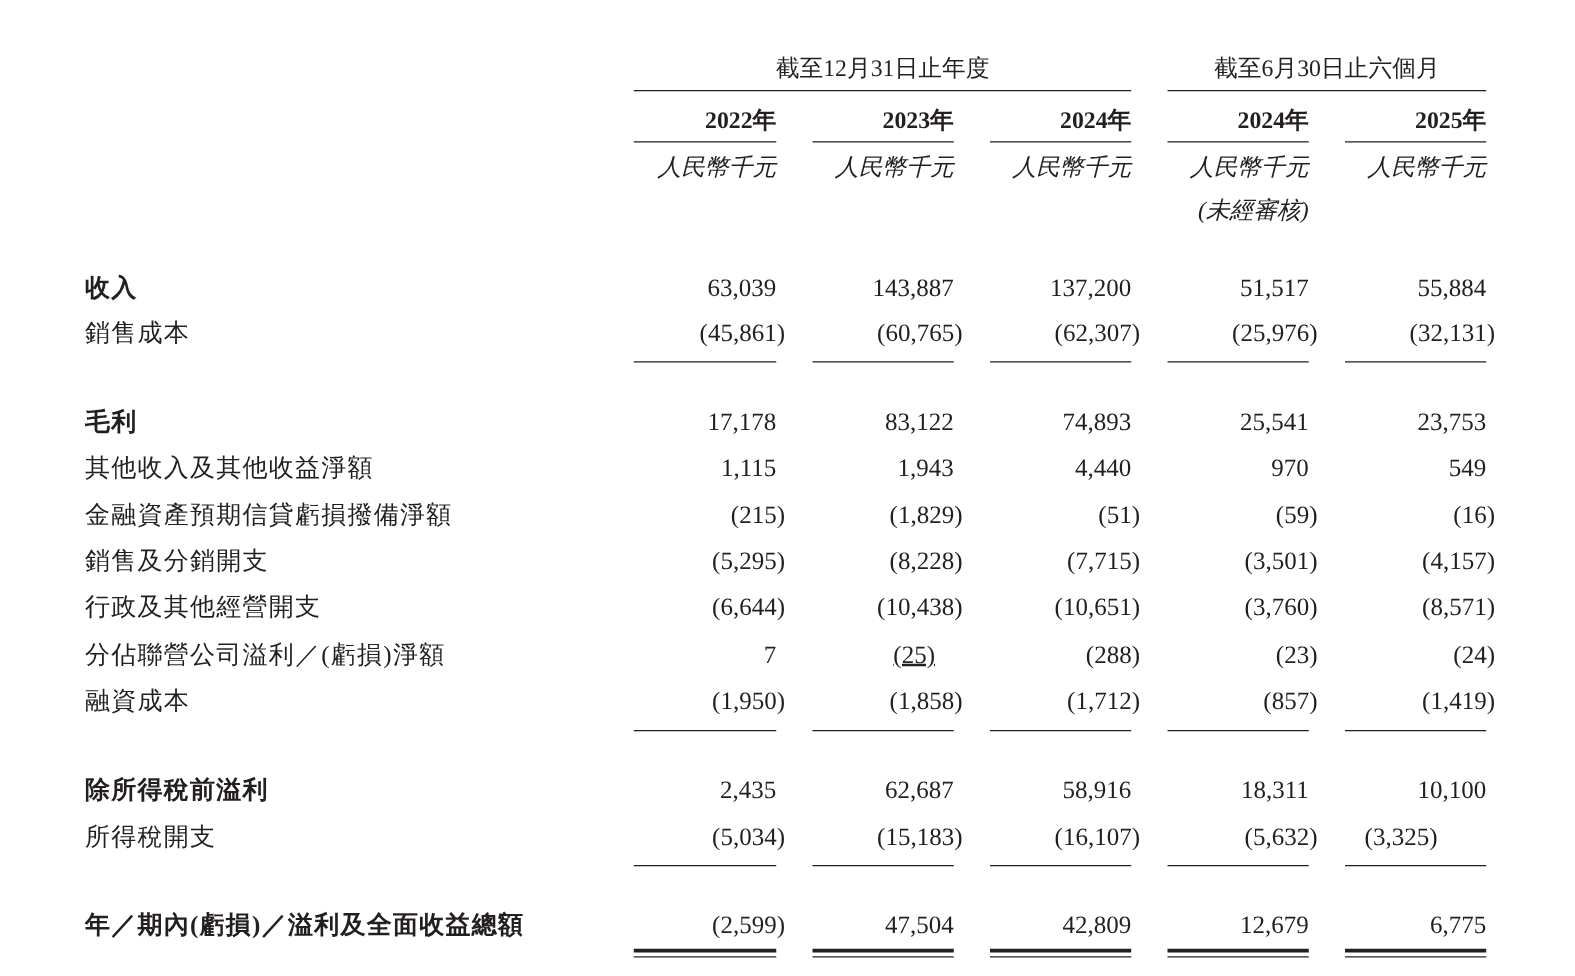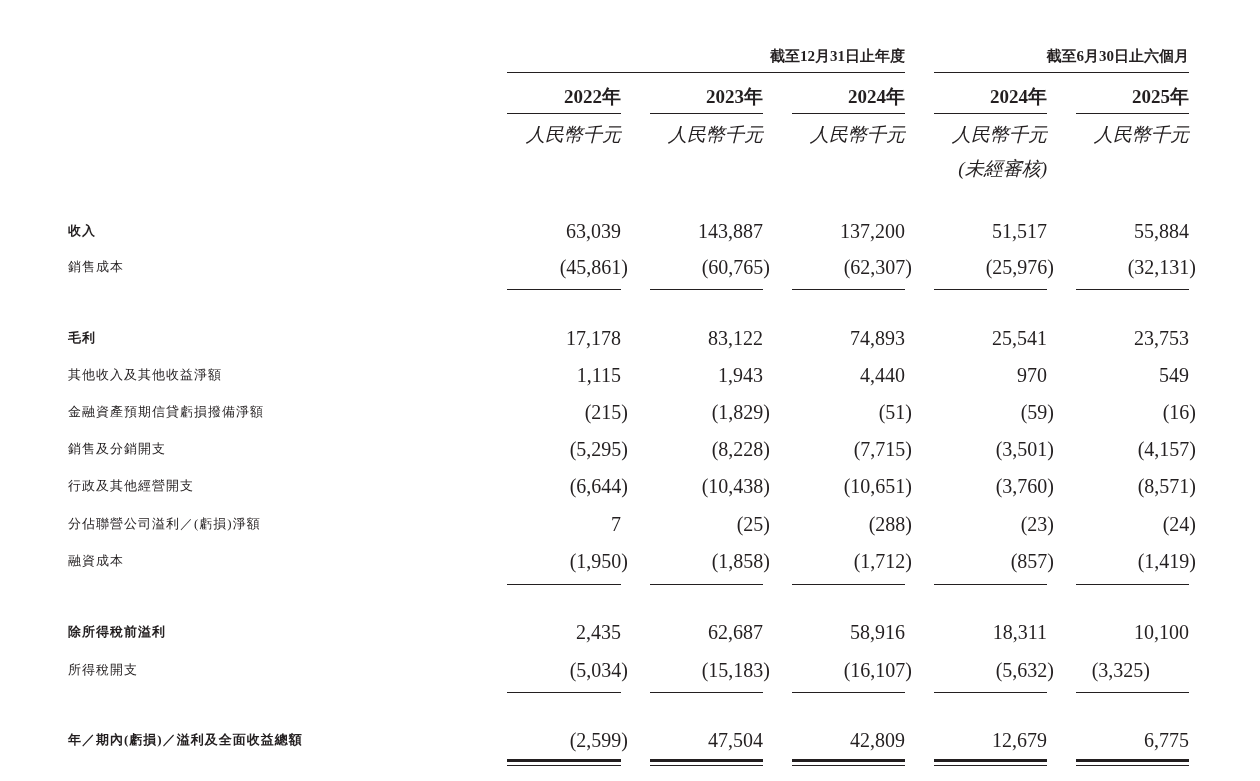--- a/index.html
+++ b/index.html
@@ -1,25 +1,25 @@
 <!DOCTYPE html>
 <html><head>
   <meta charset="utf-8">
   <style>
     html, body { margin: 0; padding: 0; background: #ffffff; }
     body { width: 1260px; height: 781px; position: relative; overflow: hidden;
            font-family: "Liberation Serif", "DejaVu Serif", serif; color: #231f20; }
     .abs { position: absolute; }
-    .grp-title { font-size: 15px; font-weight: bold; text-align: right; top: 44px; height: 24px; line-height: 24px; white-space: nowrap; }
+    .grp-title { font-size: 19px; font-weight: normal; text-align: center; top: 44px; height: 24px; line-height: 24px; white-space: nowrap; }
     .grp-line { height: 0; border-top: 1.5px solid #231f20; top: 72px; }
     .year { font-size: 19px; font-weight: bold; text-align: right; top: 85px; height: 24px; line-height: 24px; white-space: nowrap; }
     .year-line { height: 0; border-top: 1.5px solid #231f20; top: 113px; }
     .unit { font-size: 19px; font-style: italic; text-align: right; top: 123px; height: 24px; line-height: 24px; white-space: nowrap; }
     .unit2 { font-size: 19px; font-style: italic; text-align: right; top: 157px; height: 24px; line-height: 24px; white-space: nowrap; }
-    .row-label { left: 68px; font-size: 13px; height: 26px; line-height: 26px; white-space: nowrap; letter-spacing: 1px; font-family: Liberation Serif, serif; }
+    .row-label { left: 68px; font-size: 20px; height: 26px; line-height: 26px; white-space: nowrap; letter-spacing: 1px; font-family: Liberation Serif, serif; }
     .row-label.bold { font-weight: bold; }
     .cell { font-size: 20px; height: 26px; line-height: 26px; text-align: right; white-space: nowrap; }
     .cell .pr { display: inline-block; width: 7px; text-align: left; }
     .uline { height: 0; border-top: 1.5px solid #231f20; }
     .dline { height: 3px; border-top: 3px solid #231f20; border-bottom: 1.5px solid #231f20; }
   </style>
 </head>
 <body>
 
 <div id="sheet">
@@ -98,21 +98,21 @@
 
   <div class="abs row-label" style="top:473px;">行政及其他經營開支</div>
   <div class="abs cell" style="top:473px;left:507px;width:121px;">(6,644)</div>
   <div class="abs cell" style="top:473px;left:650px;width:120px;">(10,438)</div>
   <div class="abs cell" style="top:473px;left:792px;width:120px;">(10,651)</div>
   <div class="abs cell" style="top:473px;left:934px;width:120px;">(3,760)</div>
   <div class="abs cell" style="top:473px;left:1076px;width:120px;">(8,571)</div>
 
   <div class="abs row-label" style="top:511px;">分佔聯營公司溢利／(虧損)淨額</div>
   <div class="abs cell" style="top:511px;left:507px;width:121px;"><span>7</span><span class="pr"></span></div>
-  <div class="abs cell" style="top:511px;left:650px;width:120px;">(25)</div>
+  <div class="abs cell" style="top:511px;left:628px;width:120px;text-decoration:underline;">(25)</div>
   <div class="abs cell" style="top:511px;left:792px;width:120px;">(288)</div>
   <div class="abs cell" style="top:511px;left:934px;width:120px;">(23)</div>
   <div class="abs cell" style="top:511px;left:1076px;width:120px;">(24)</div>
 
   <div class="abs row-label" style="top:548px;">融資成本</div>
   <div class="abs cell" style="top:548px;left:507px;width:121px;">(1,950)</div>
   <div class="abs cell" style="top:548px;left:650px;width:120px;">(1,858)</div>
   <div class="abs cell" style="top:548px;left:792px;width:120px;">(1,712)</div>
   <div class="abs cell" style="top:548px;left:934px;width:120px;">(857)</div>
   <div class="abs cell" style="top:548px;left:1076px;width:120px;">(1,419)</div>

